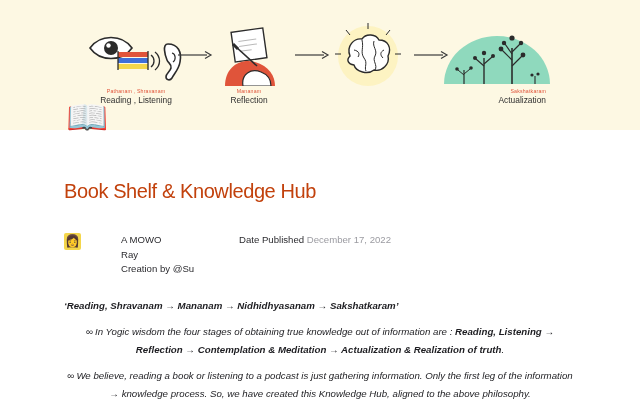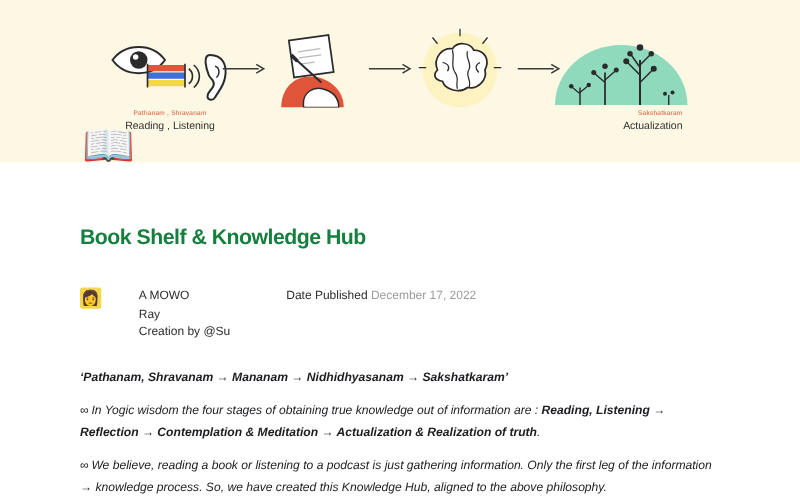--- a/index.html
+++ b/index.html
@@ -61,59 +61,59 @@
     z-index: 5;
   }
 
   
   .page {
     position: relative;
     padding: 0 64px;
   }
   h1.title {
     margin: 50px 0 0 0;
-    font-size: 17px;
-    font-weight: bold;
+    font-size: 20px;
+    font-weight: normal;
     letter-spacing: -0.4px;
-    color: #15803d;
+    color: #c2410c;
   }
 
   .meta-block {
     display: flex;
     align-items: flex-start;
     margin-top: 30px;
   }
   .avatar {
     width: 17px; height: 17px;
     background: #f4d64b;
     border-radius: 2px;
     font-size: 12px;
     line-height: 17px;
     text-align: center;
     flex: 0 0 auto;
   }
   .meta-cols {
-    margin-left: 30px;
+    margin-left: 40px;
     display: flex;
     font-size: 9.6px;
     color: #2c2c30;
   }
   .meta-col-1 { width: 118px; line-height: 14.5px; }
   .meta-col-2 { line-height: 14.5px; }
   .meta-muted { color: #9b9ba1; }
   .meta-link { color: #2c2c30; }
 
   .paras {
     margin-top: 20px;
     font-size: 9.7px;
     line-height: 17.5px;
     color: #1d1d21;
   }
   .p-bold { font-weight: bold; font-style: italic; margin: 0; }
-  .p-quote { font-style: italic; margin: 9px 0 0 0; }
+  .p-quote { font-style: italic; margin: 9px 0 0 0; text-align: center; }
   .p-quote .inf { font-style: normal; letter-spacing: -0.5px; }
   .p-quote b { font-weight: bold; }
 </style>
 </head>
 <body>
 
 <div class="banner">
   <div class="banner-inner">
 
     <svg style="position:absolute; left:88px; top:22px;" width="96" height="62" viewBox="0 0 96 62">
@@ -154,20 +154,24 @@
       <rect x="18" y="6" width="32" height="30" fill="#ffffff" stroke="#2b2b2b" stroke-width="1.4" transform="rotate(-8 34 21)"></rect>
       <path d="M24 16 H42 M24 21 H42 M24 26 H36" stroke="#b9b9b9" stroke-width="1" transform="rotate(-8 34 21)"></path>
 
       <path d="M10 62 C10 44, 24 34, 40 38 C54 42, 60 52, 60 62 Z" fill="#e0543a"></path>
 
       <path d="M28 62 C26 50, 36 44, 46 48 C54 51, 56 57, 56 62 Z" fill="#ffffff" stroke="#2b2b2b" stroke-width="1.2"></path>
 
       <path d="M20 22 L42 42" stroke="#2b2b2b" stroke-width="1.6"></path>
       <path d="M18 20 L23 25" stroke="#2b2b2b" stroke-width="3"></path>
     </svg>
+    <div class="stage" style="left:210px; top:88px; width:78px;">
+      <p class="sanskrit">Mananam</p>
+      <p class="english">Reflection</p>
+    </div>
 
     <div class="arrow" style="left:295px; top:50px;">
       <svg width="36" height="10" viewBox="0 0 36 10">
           <path d="M0 5 H29" stroke="#3a3a3a" stroke-width="1.2" fill="none"></path>
           <path d="M27 1.5 L33 5 L27 8.5" stroke="#3a3a3a" stroke-width="1.2" fill="none"></path>
         </svg>
     </div>
 
     <svg style="position:absolute; left:330px; top:20px;" width="76" height="66" viewBox="0 0 76 66">
       <circle cx="38" cy="36" r="30" fill="#fdf3c2"></circle>
@@ -245,21 +249,21 @@
         </div>
       </div>
       <div class="meta-col-2">
         <span>Date Published</span>
         <span class="meta-muted">December 17, 2022</span>
       </div>
     </div>
   </div>
 
   <div class="paras">
-    <p class="p-bold">‘Pathanam, Shravanam → Mananam → Nidhidhyasanam → Sakshatkaram’</p>
+    <p class="p-bold">‘Reading, Shravanam → Mananam → Nidhidhyasanam → Sakshatkaram’</p>
 
     <p class="p-quote">
       <span class="inf">∞</span>
       <span>In Yogic wisdom the four stages of obtaining true knowledge out of information are : </span><b>Reading, Listening → Reflection → Contemplation &amp; Meditation → Actualization &amp; Realization of truth</b><span>.</span>
     </p>
 
     <p class="p-quote">
       <span class="inf">∞</span>
       <span>We believe, reading a book or listening to a podcast is just gathering information. Only the first leg of the information → knowledge process. So, we have created this Knowledge Hub, aligned to the above philosophy.</span>
     </p>

